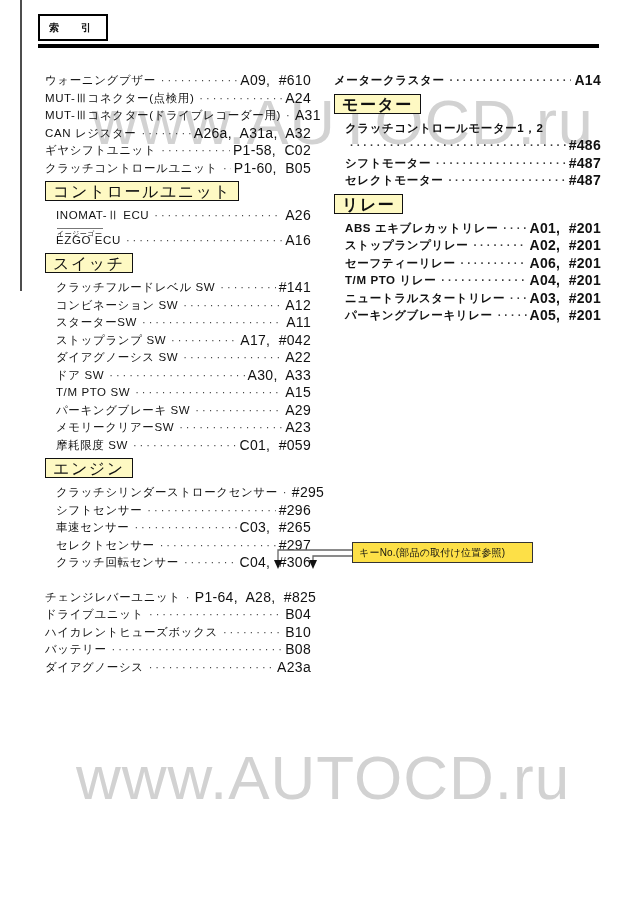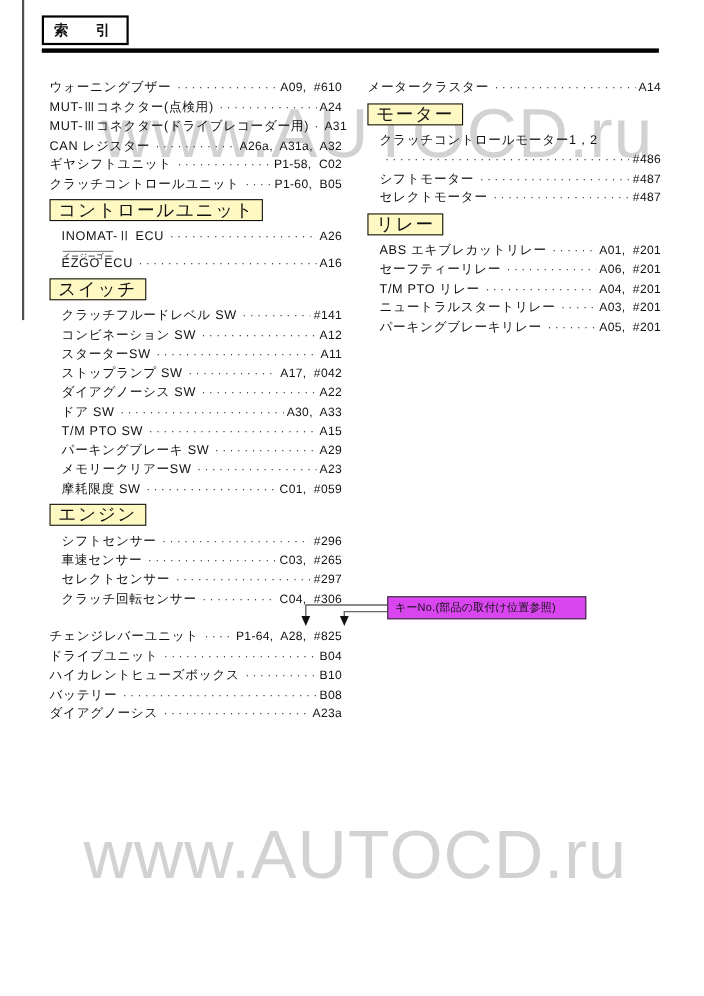--- a/index.html
+++ b/index.html
@@ -22,29 +22,29 @@
     white-space:nowrap;letter-spacing:1px;font-weight:400;
     user-select:none;
   }
   .wm-top{left:92px;top:86px;font-size:63px;}
   .wm-bottom{left:76px;top:742px;font-size:62px;}
 
   
   .header{position:absolute;left:38px;top:14px;z-index:2;}
   .title-box{
     display:inline-block;border:2px solid #000;
-    padding:3px 9px 2px 9px;font-size:13px;font-weight:bold;
+    padding:3px 9px 2px 9px;font-size:10px;font-weight:bold;
     letter-spacing:6px;line-height:18px;background:#fff;
   }
   .rule{width:561px;height:4px;background:#000;margin-top:3px;}
 
   
   .col{position:absolute;top:72px;z-index:2;}
   .col-left{left:45px;width:266px;}
-  .col-right{left:334px;width:267px;}
+  .col-right{left:334px;width:267px;font-weight:bold;}
 
   .entries-block{margin:0;}
   .entries-block.indent .row, .entries-block.indent .ruby{padding-left:11px;}
   .entries-block.mt-lg{margin-top:17px;}
 
   .section-box{
     display:inline-block;border:1.5px solid #111;background:#fef9c3;
     padding:2px 7px 1px 7px;font-size:16px;letter-spacing:1.5px;
     line-height:15px;margin:4px 0 6px 0;
   }
@@ -56,34 +56,34 @@
   }
   .row .label{letter-spacing:0.6px;flex:0 0 auto;}
   .row .dots{
     flex:1 1 auto;overflow:hidden;min-width:6px;
     margin:0 3px 0 5px;color:#3c3c3c;font-size:11px;
     letter-spacing:3px;
   }
   .row .dots::after{
     content:"····································································································";
   }
-  .row .ref{flex:0 0 auto;font-size:11px;letter-spacing:0.3px;white-space:pre;text-align:right;}
+  .row .ref{flex:0 0 auto;font-size:14px;letter-spacing:0.3px;white-space:pre;text-align:right;}
   .row.wrap-label .label{flex:1;}
   .row.wrap-cont{padding-left:14px;}
 
   .ruby{
     font-size:7px;line-height:7px;letter-spacing:0.5px;color:#222;
     margin:3px 0 -4px 1px;height:8px;
   }
   .ruby span{display:inline-block;border-top:1px solid #777;padding-top:1px;}
 
   
   .note-box{
     position:absolute;left:352px;top:542px;width:168px;z-index:3;
-    border:1.5px solid #333;background:#d946ef;
+    border:1.5px solid #333;background:#fde047;
     padding:3px 5px 2px 6px;
     font-size:10px;line-height:14px;letter-spacing:0.2px;color:#111;
   }
 
   .callout{position:absolute;left:0;top:0;z-index:2;pointer-events:none;}
 </style>
 </head>
 <body>
 
 <div class="page">
@@ -187,20 +187,25 @@
           <span class="dots"></span>
           <span class="ref">A23</span>
         </div>
         <div class="row">
           <span class="label">摩耗限度 SW</span>
           <span class="dots"></span>
           <span class="ref">C01,  #059</span>
         </div>
       </div><div class="section-box">エンジン</div><div style="height: 0px;"></div><div class="entries-block indent">
         <div class="row">
+          <span class="label">クラッチシリンダーストロークセンサー</span>
+          <span class="dots"></span>
+          <span class="ref">#295</span>
+        </div>
+        <div class="row">
           <span class="label">シフトセンサー</span>
           <span class="dots"></span>
           <span class="ref">#296</span>
         </div>
         <div class="row">
           <span class="label">車速センサー</span>
           <span class="dots"></span>
           <span class="ref">C03,  #265</span>
         </div>
         <div class="row">
@@ -262,20 +267,25 @@
         <div class="row">
           <span class="label">セレクトモーター</span>
           <span class="dots"></span>
           <span class="ref">#487</span>
         </div>
       </div><div class="section-box">リレー</div><div style="height: 0px;"></div><div class="entries-block indent">
         <div class="row">
           <span class="label">ABS エキブレカットリレー</span>
           <span class="dots"></span>
           <span class="ref">A01,  #201</span>
+        </div>
+        <div class="row">
+          <span class="label">ストップランプリレー</span>
+          <span class="dots"></span>
+          <span class="ref">A02,  #201</span>
         </div>
         <div class="row">
           <span class="label">セーフティーリレー</span>
           <span class="dots"></span>
           <span class="ref">A06,  #201</span>
         </div>
         <div class="row">
           <span class="label">T/M PTO リレー</span>
           <span class="dots"></span>
           <span class="ref">A04,  #201</span>

